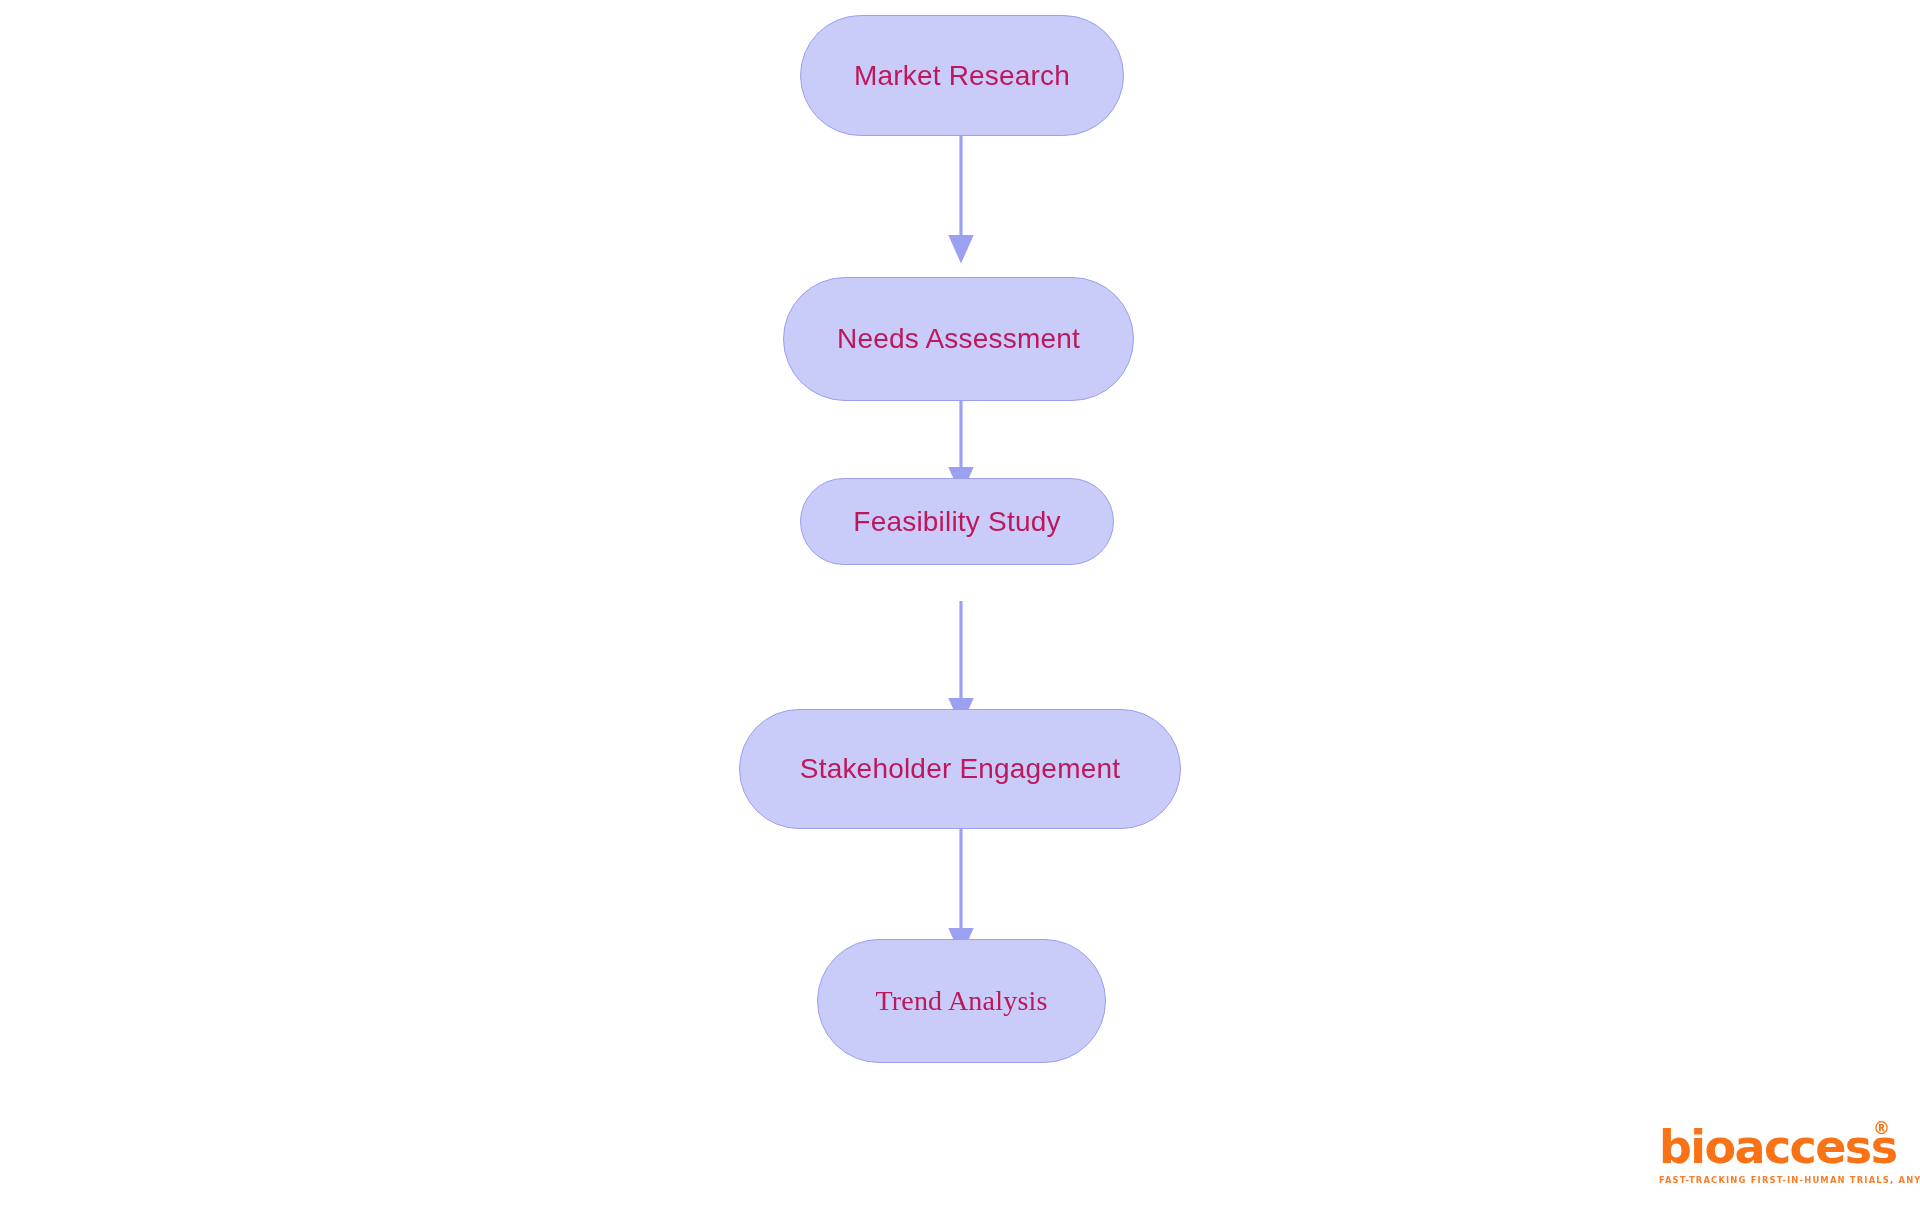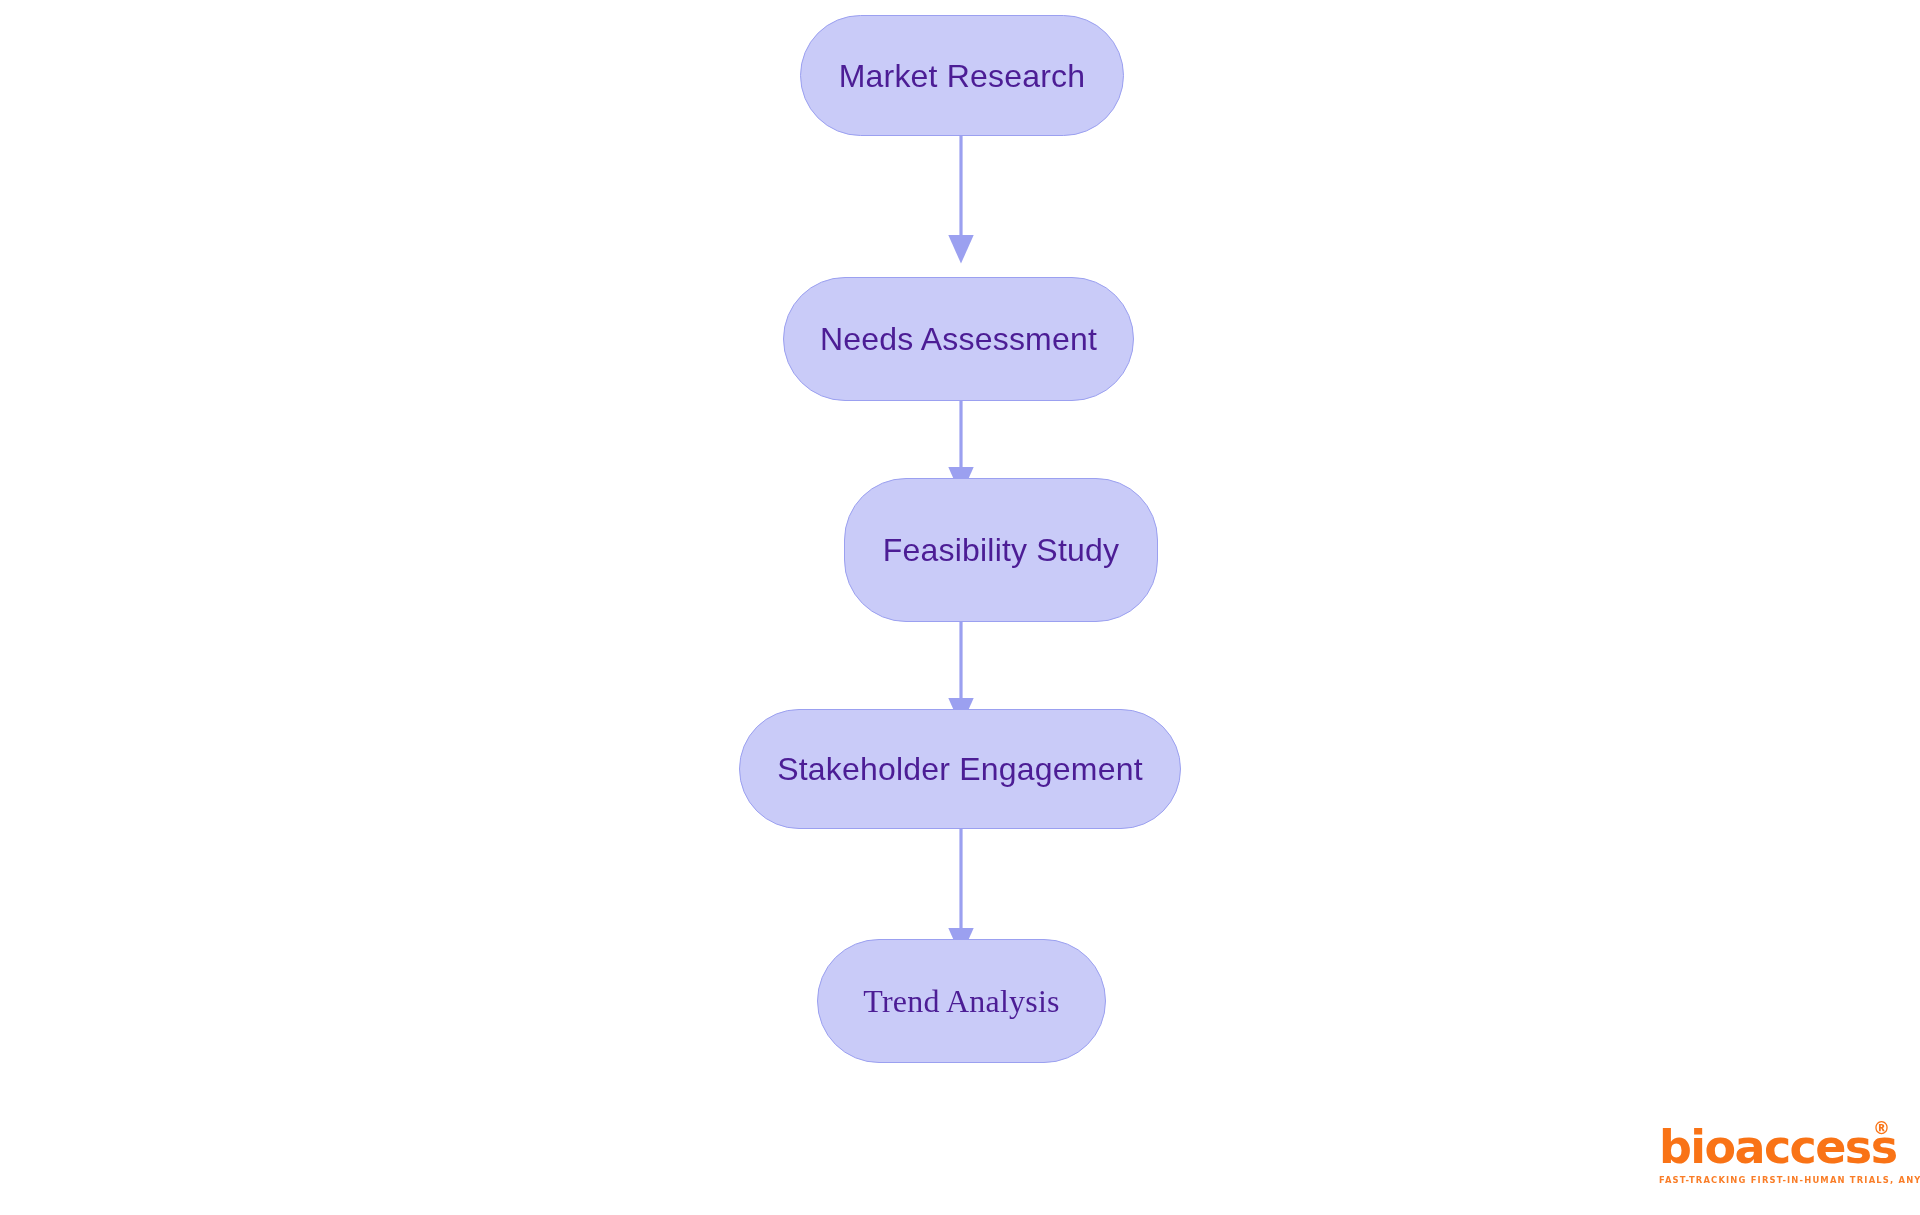--- a/index.html
+++ b/index.html
@@ -35,28 +35,28 @@
     color: #2727dd;
     font-size: 31px;
     font-weight: 400;
     letter-spacing: 0.2px;
     line-height: 1;
     white-space: nowrap;
     user-select: none;
   }
 
   .node .node-label {
-    color: #4c1d95;
-    font-size: 32px;
+    color: #be185d;
+    font-size: 28px;
     letter-spacing: 0.2px;
   }
 
   #node-0 { left: 800px;  top: 15px;   width: 324px; height: 121px; }
   #node-1 { left: 783px;  top: 246px;  width: 351px; height: 124px; margin-top: 31px; }
-  #node-2 { left: 844px;  top: 478px;  width: 314px; height: 144px; }
+  #node-2 { left: 800px;  top: 478px;  width: 314px; height: 87px; }
   #node-3 { left: 739px;  top: 709px;  width: 442px; height: 120px; justify-content: center; }
   #node-4 { left: 817px;  top: 939px;  width: 289px; height: 124px; font-family: Liberation Serif, serif; }
 
   
   .connector {
     position: absolute;
     left: 0;
     top: 0;
     width: 1920px;
     height: 1215px;

